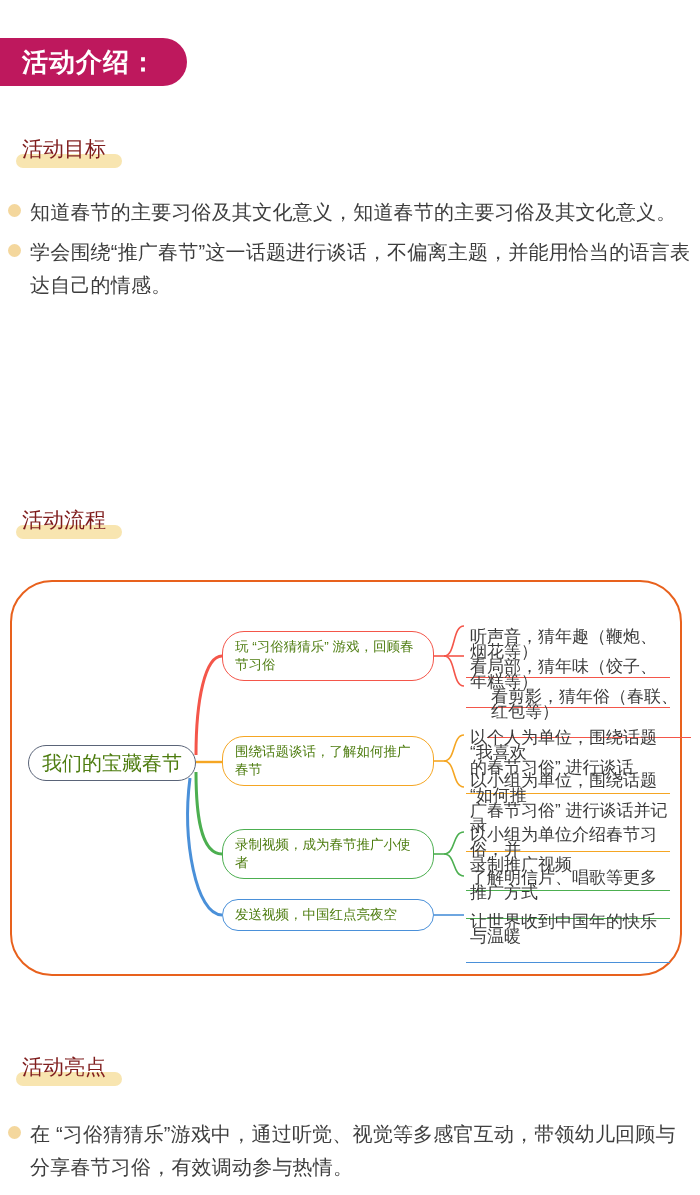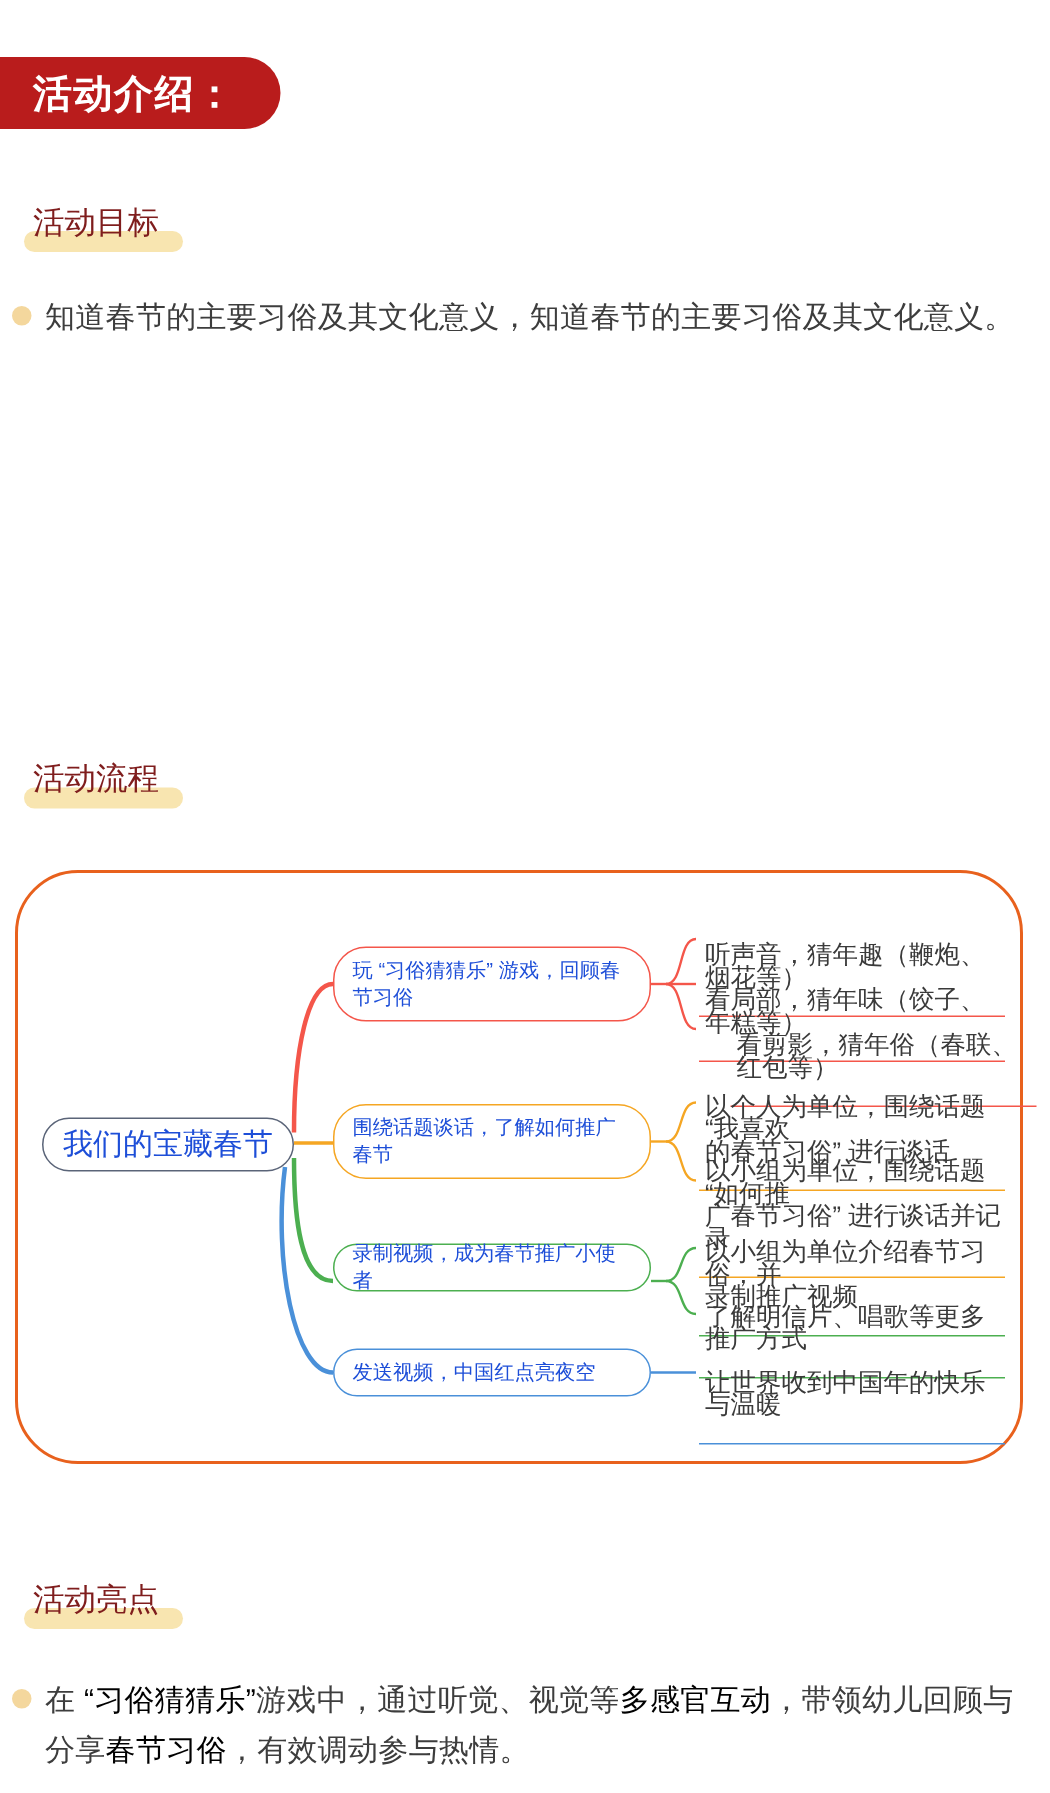--- a/index.html
+++ b/index.html
@@ -8,21 +8,21 @@
     width:700px; height:1195px; position:relative; overflow:hidden;
     font-family:"Liberation Sans","DejaVu Sans",sans-serif;
     color:#3b3b3b;
   }
 
   
   .banner{
     position:absolute; left:0; top:38px;
     height:48px; padding:0 30px 0 22px;
     display:flex; align-items:center;
-    background:#b91c1c;
+    background:#be185d;
     border-top-right-radius:26px; border-bottom-right-radius:26px;
   }
   .banner-text{
     color:#ffffff; font-size:26px; font-weight:bold; letter-spacing:1px;
     line-height:1;
   }
 
   
   .section-head{ position:absolute; left:22px; height:34px; }
   .section-head .hl{
@@ -44,46 +44,46 @@
   #goal-list{ top:196px; }
   #light-list{ top:1118px; }
   .bullet-row{ display:flex; align-items:flex-start; margin-bottom:7px; }
   .dot{
     flex:0 0 auto; width:13px; height:13px; border-radius:50%;
     background:#f4d79d; margin:8px 9px 0 0;
   }
   .bullet-text{
     font-size:20px; line-height:33px; color:#3d3d3d; letter-spacing:0.2px;
   }
-  .bullet-text em{ font-style:normal; color:#000000; }
+  .bullet-text em{ font-style:normal; color:#404040; }
 
   
   .map-box{
     position:absolute; left:10px; top:580px;
     width:672px; height:396px;
     border:2px solid #e8611d; border-radius:42px;
   }
   .map-svg{ position:absolute; left:0; top:0; width:700px; height:1195px;
             pointer-events:none; }
 
   
   .node{
     position:absolute; display:flex; align-items:center;
     background:#ffffff; border:1.6px solid #888; border-radius:22px;
     padding:6px 12px;
-    font-size:13.5px; line-height:18px; color:#1d4ed8;
+    font-size:13.5px; line-height:18px; color:#4d7c0f;
   }
   .node.root{
     left:28px; top:745px; width:168px; height:36px;
     border-color:#5a6478; border-radius:20px; border-width:1.8px;
     justify-content:center; font-size:20px;
   }
   .node.b1{ left:222px; top:631px; width:212px; height:50px; border-color:#f4564a; }
   .node.b2{ left:222px; top:736px; width:212px; height:50px; border-color:#f5a623; }
-  .node.b3{ left:222px; top:829px; width:212px; height:32px; border-color:#4caf50; }
+  .node.b3{ left:222px; top:829px; width:212px; height:50px; border-color:#4caf50; }
   .node.b4{ left:222px; top:899px; width:212px; height:32px; border-color:#4a90d9;
             align-items:center; }
 
   
   .leaf{
     position:absolute; font-size:17px; line-height:15px; color:#3a3a3a;
     padding:2px 2px 3px 4px; white-space:pre-line;
   }
   .leaf.ul{ border-bottom:1.4px solid currentColor; }
   .leaf .t{ color:#3a3a3a; display:block; }
@@ -102,20 +102,24 @@
 <div class="section-head" id="head-goal">
   <span class="hl"></span>
   <span class="txt">活动目标</span>
 </div>
 
 <div class="bullets" id="goal-list">
   <div class="bullet-row">
     <span class="dot"></span>
     <span class="bullet-text">知道春节的主要习俗及其文化意义，知道春节的主要习俗及其文化意义。</span>
   </div>
+  <div class="bullet-row">
+    <span class="dot"></span>
+    <span class="bullet-text">学会围绕“推广春节”这一话题进行谈话，不偏离主题，并能用恰当的语言表达自己的情感。</span>
+  </div>
 </div>
 
 <div class="section-head" id="head-flow">
   <span class="hl"></span>
   <span class="txt">活动流程</span>
 </div>
 
 <div class="map-box"></div>
 
 <svg class="map-svg">

